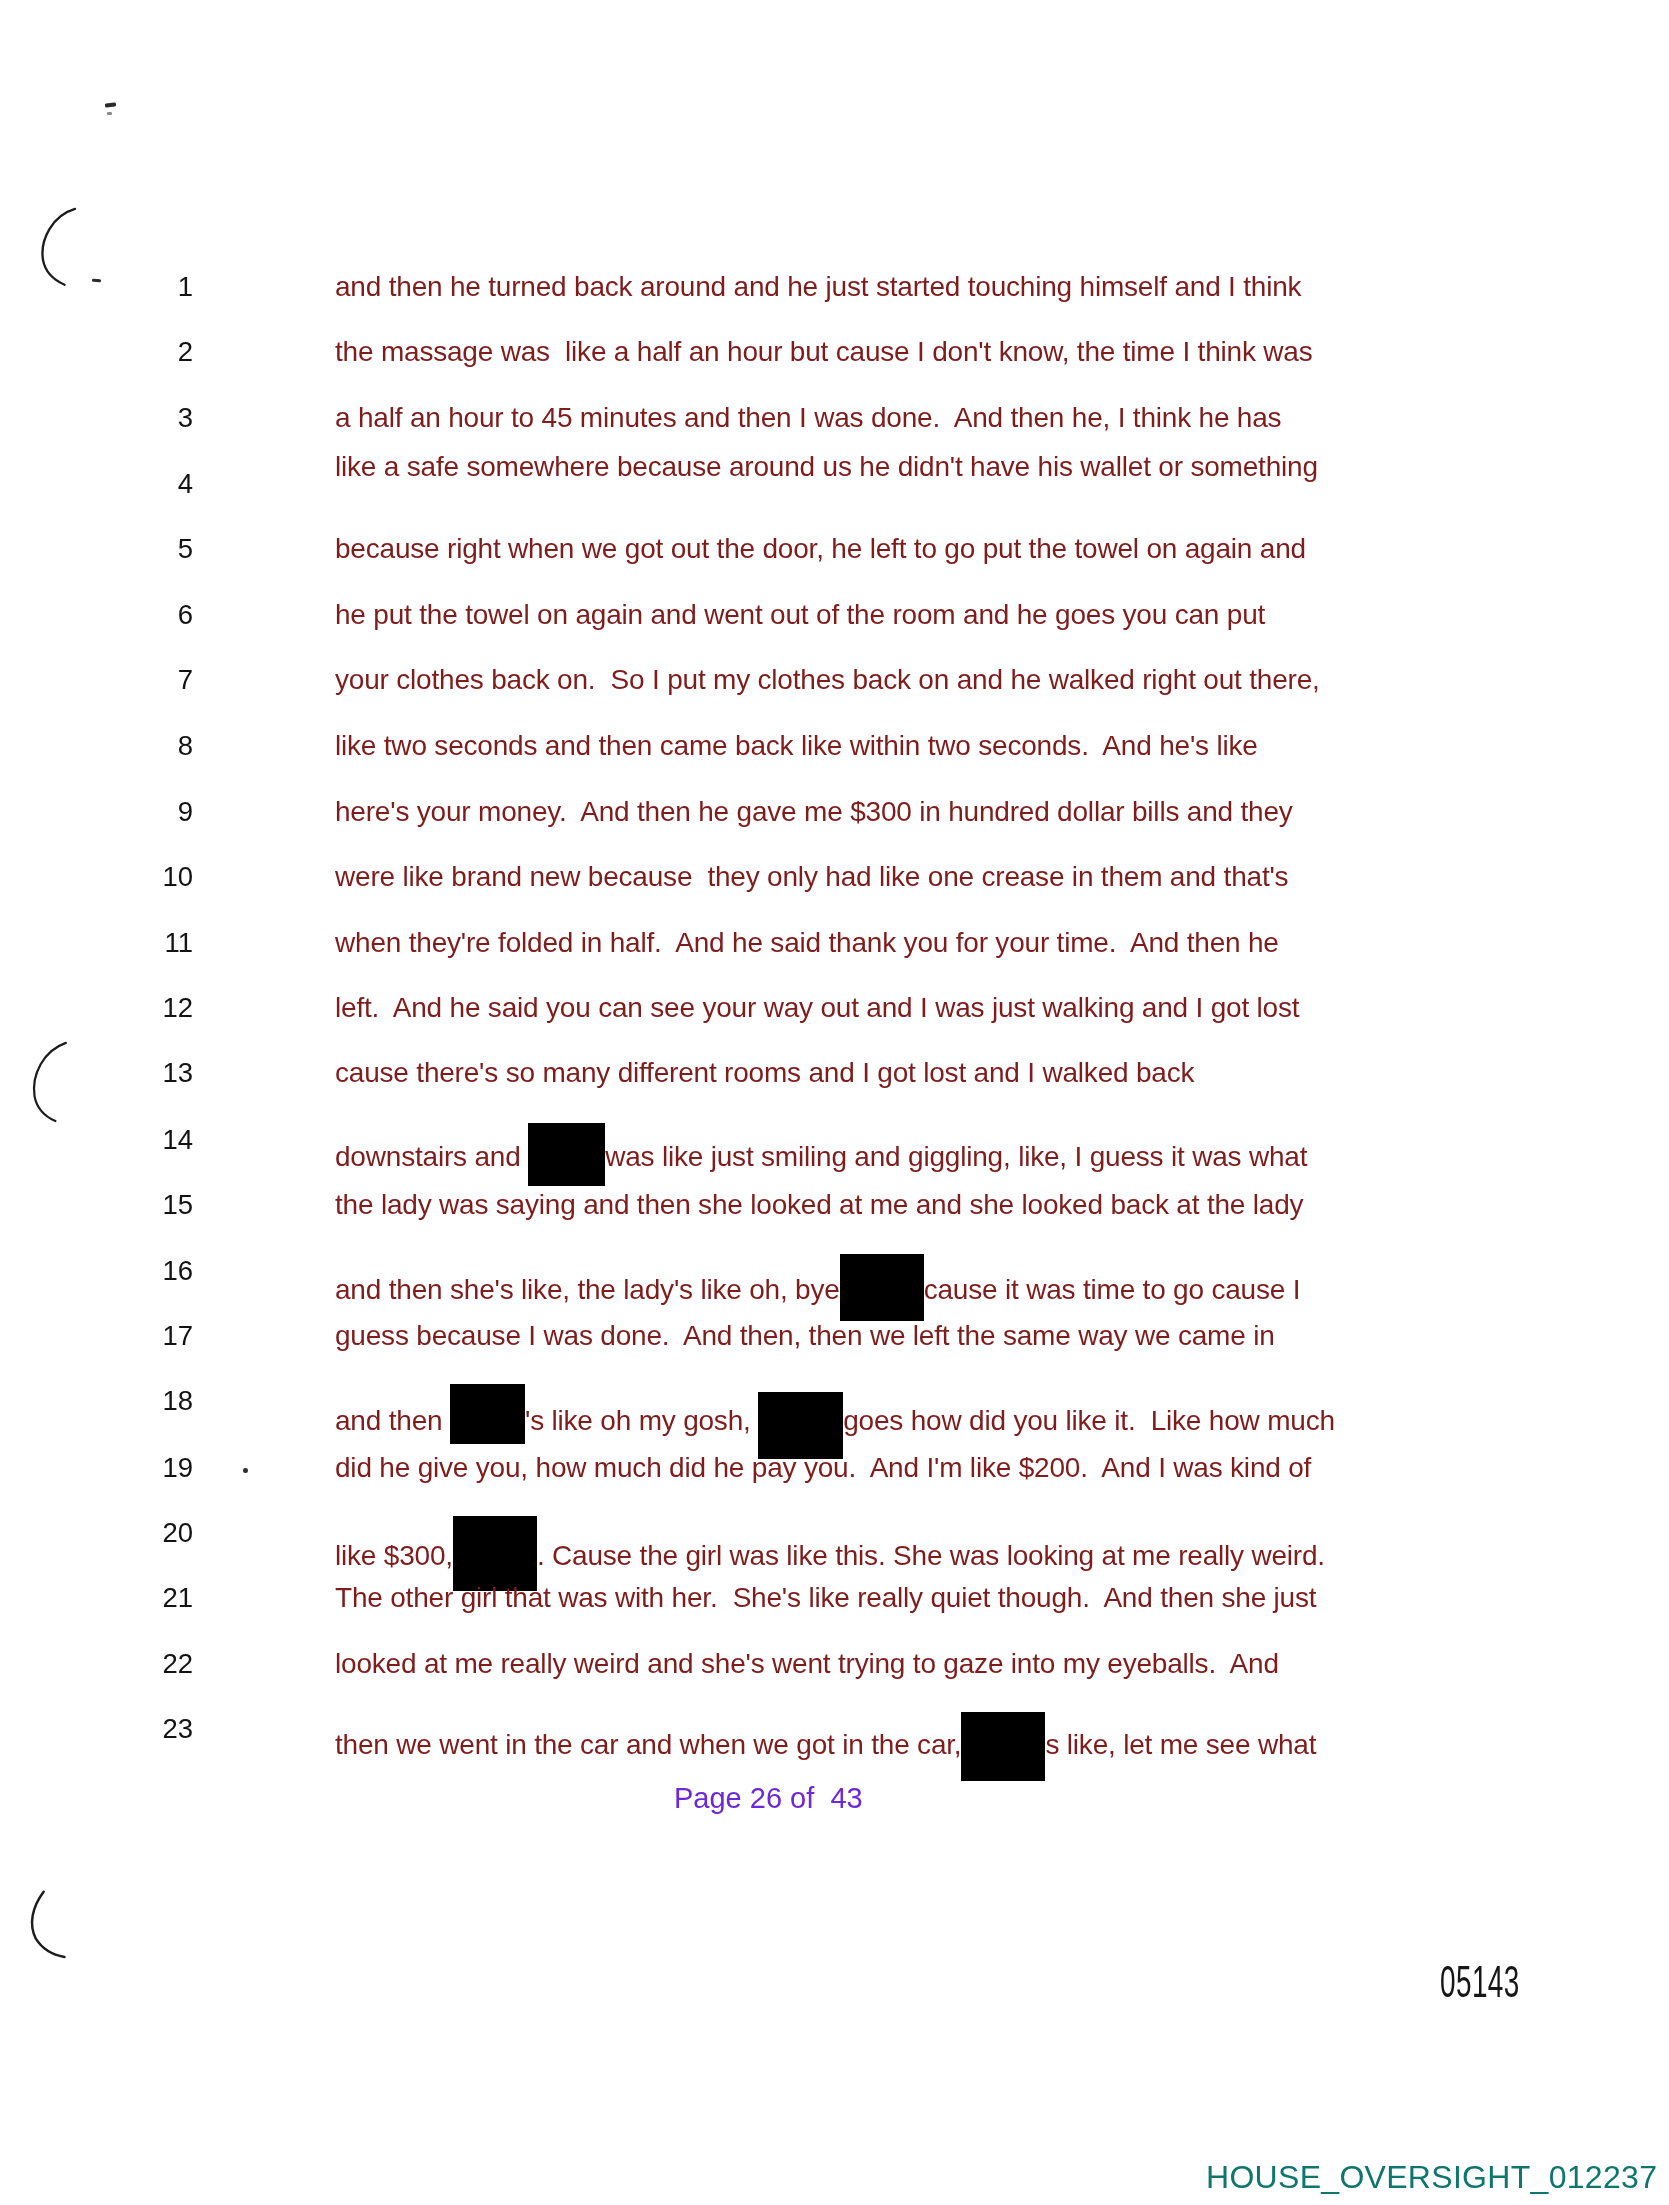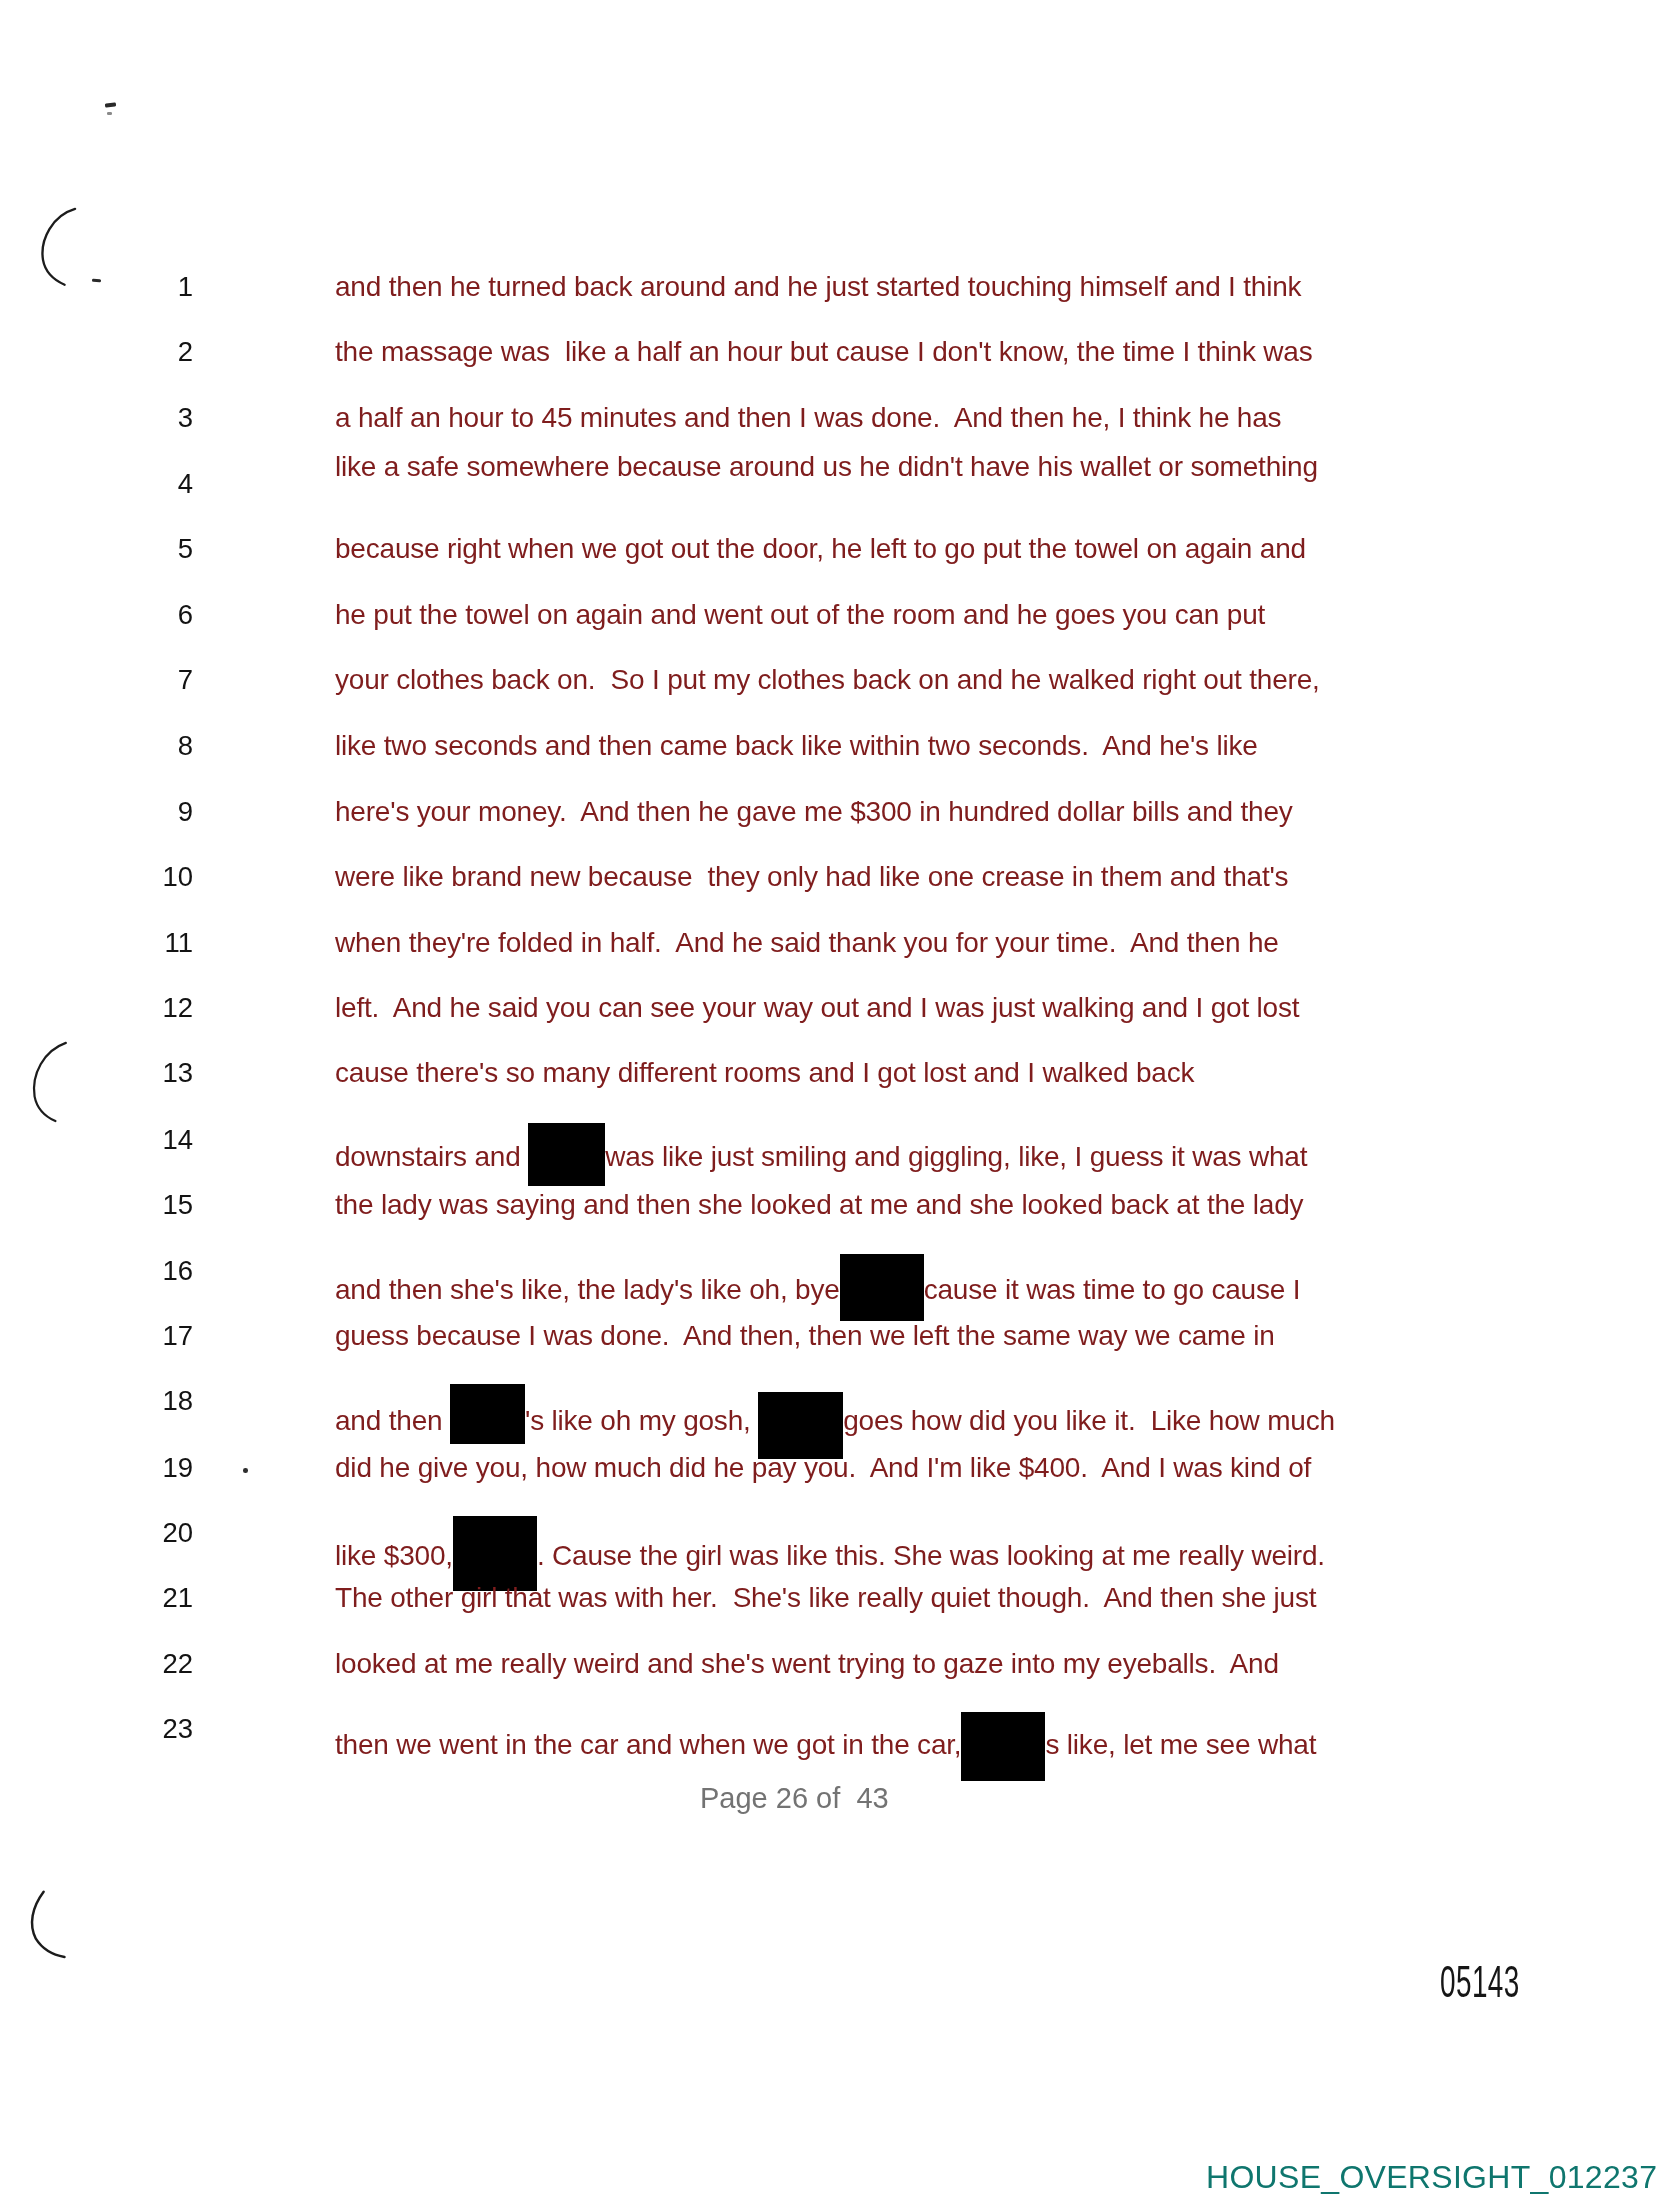--- a/index.html
+++ b/index.html
@@ -22,22 +22,22 @@
     color:#7f1d1d;white-space:pre;
   }
   .redact{display:inline-block;background:#000000;}
   .redact[data-rid="r14"]{width:77px;height:63px;vertical-align:-19.6px;}
   .redact[data-rid="r16"]{width:84px;height:67px;vertical-align:-22px;}
   .redact[data-rid="r18a"]{width:75px;height:60px;vertical-align:-14.4px;}
   .redact[data-rid="r18b"]{width:85px;height:67px;vertical-align:-29px;}
   .redact[data-rid="r20"]{width:84px;height:75px;vertical-align:-26px;}
   .redact[data-rid="r23"]{width:84px;height:69px;vertical-align:-27.5px;}
   .footer{
-    position:absolute;left:700px;top:1782px;
-    font-size:29px;color:#737373;white-space:pre;
+    position:absolute;left:674px;top:1782px;
+    font-size:29px;color:#6d28d9;white-space:pre;
   }
   .stamp{
     position:absolute;left:1440px;top:1956px;
     font-size:45px;color:#161616;
     transform:scaleX(0.62);transform-origin:left top;
     letter-spacing:0.7px;
   }
   .bates{
     position:absolute;left:1206px;top:2159px;
     font-size:32px;color:#0f766e;letter-spacing:0.3px;
@@ -101,21 +101,21 @@
       <div class="line-text" style="top: 1123px;"><span>downstairs and </span><span class="redact" data-rid="r14"></span><span>was like just smiling and giggling, like, I guess it was what</span></div>
       <div class="line-num" style="top: 1188px;">15</div>
       <div class="line-text" style="top: 1188px;"><span>the lady was saying and then she looked at me and she looked back at the lady</span></div>
       <div class="line-num" style="top: 1254px;">16</div>
       <div class="line-text" style="top: 1254px;"><span>and then she's like, the lady's like oh, bye</span><span class="redact" data-rid="r16"></span><span>cause it was time to go cause I</span></div>
       <div class="line-num" style="top: 1319px;">17</div>
       <div class="line-text" style="top: 1319px;"><span>guess because I was done.  And then, then we left the same way we came in</span></div>
       <div class="line-num" style="top: 1384px;">18</div>
       <div class="line-text" style="top: 1384px;"><span>and then </span><span class="redact" data-rid="r18a"></span><span>'s like oh my gosh, </span><span class="redact" data-rid="r18b"></span><span>goes how did you like it.  Like how much</span></div>
       <div class="line-num" style="top: 1451px;">19</div>
-      <div class="line-text" style="top: 1451px;"><span>did he give you, how much did he pay you.  And I'm like $400.  And I was kind of</span></div>
+      <div class="line-text" style="top: 1451px;"><span>did he give you, how much did he pay you.  And I'm like $200.  And I was kind of</span></div>
       <div class="line-num" style="top: 1516px;">20</div>
       <div class="line-text" style="top: 1516px;"><span>like $300,</span><span class="redact" data-rid="r20"></span><span>. Cause the girl was like this. She was looking at me really weird.</span></div>
       <div class="line-num" style="top: 1581px;">21</div>
       <div class="line-text" style="top: 1581px;"><span>The other girl that was with her.  She's like really quiet though.  And then she just</span></div>
       <div class="line-num" style="top: 1647px;">22</div>
       <div class="line-text" style="top: 1647px;"><span>looked at me really weird and she's went trying to gaze into my eyeballs.  And</span></div>
       <div class="line-num" style="top: 1712px;">23</div>
       <div class="line-text" style="top: 1712px;"><span>then we went in the car and when we got in the car,</span><span class="redact" data-rid="r23"></span><span>s like, let me see what</span></div>
     </div>
 

